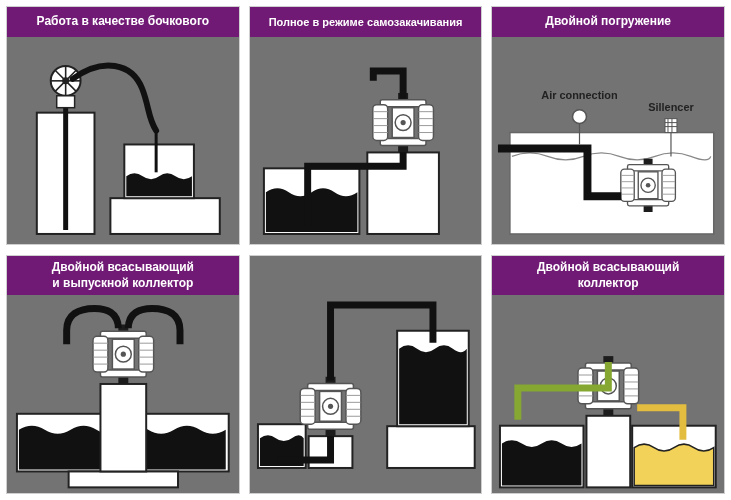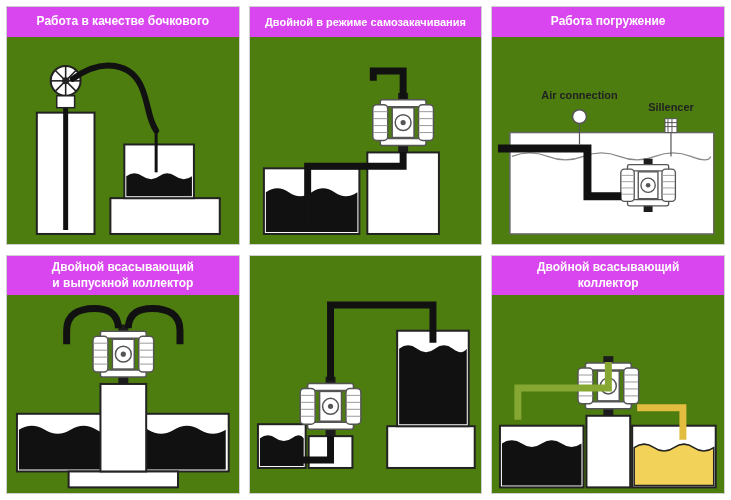--- a/index.html
+++ b/index.html
@@ -18,35 +18,35 @@
     padding:6px;
   }
   .panel {
     background:#fff;
     border:1px solid #cfcfcf;
     display:flex;
     flex-direction:column;
     overflow:hidden;
   }
   .panel-header {
-    background:#d946ef;
+    background:#701a75;
     color:#fff;
     font-weight:bold;
     font-size:12px;
     line-height:1.3;
     min-height:30px;
     display:flex;
     align-items:center;
     justify-content:center;
     text-align:center;
     padding:4px 4px;
   }
   .panel-header.small { font-size:11px; }
   .panel-header span { white-space:pre-line; }
-  .panel-body { flex:1; position:relative; background:#4d7c0f; }
+  .panel-body { flex:1; position:relative; background:#737373; }
   .panel-body svg { width:100%; height:100%; display:block; }
   svg text { font-family:"Liberation Sans", sans-serif; }
 </style>
 </head>
 <body>
 
 <svg width="0" height="0" style="position:absolute" aria-hidden="true">
   <defs>
     <symbol id="pump" viewBox="0 0 64 60">
       <rect x="27" y="0" width="10" height="8" fill="#1c1c1c"></rect>
@@ -97,37 +97,37 @@
         <rect x="118" y="104" width="70" height="54" fill="#fff" stroke="#222" stroke-width="2"></rect>
         <path d="M 120 136 q 8 -6 16.5 0 t 16.5 0 t 16.5 0 t 16.5 0 L 186 156 L 120 156 Z" fill="#111"></path>
         <path d="M 66 38 C 96 16 126 22 136 48 C 143 66 142 78 150 90" fill="none" stroke="#111" stroke-width="6" stroke-linecap="round"></path>
         <line x1="150" y1="92" x2="150" y2="132" stroke="#111" stroke-width="3"></line>
       </svg>
     </div>
   </section>
 
   <section class="panel">
     <header class="panel-header small">
-      <span>Двойной в режиме самозакачивания</span>
+      <span>Полное в режиме самозакачивания</span>
     </header>
     <div class="panel-body">
       <svg viewBox="0 0 233 200" preserveAspectRatio="xMidYMid meet">
         <rect x="14" y="128" width="96" height="66" fill="#fff" stroke="#222" stroke-width="2"></rect>
         <path d="M 16 152 q 11.5 -8 23 0 t 23 0 t 23 0 t 23 0 L 108 192 H 16 Z" fill="#111"></path>
         <rect x="118" y="112" width="72" height="82" fill="#fff" stroke="#222" stroke-width="2"></rect>
         <path d="M 154 106 V 126 H 58 V 186" fill="none" stroke="#111" stroke-width="7"></path>
         <use href="#pump" x="122" y="52" width="64" height="60"></use>
         <path d="M 154 58 V 30 H 124 V 40" fill="none" stroke="#111" stroke-width="7"></path>
       </svg>
     </div>
   </section>
 
   <section class="panel">
     <header class="panel-header">
-      <span>Работа погружение</span>
+      <span>Двойной погружение</span>
     </header>
     <div class="panel-body">
       <svg viewBox="0 0 233 200" preserveAspectRatio="xMidYMid meet">
         <rect x="18" y="92" width="205" height="102" fill="#fff" stroke="#666" stroke-width="1.5"></rect>
         <path d="M 20 116 q 18 -7 36 0 t 36 0 t 36 0 t 36 0 t 36 0 t 20 0" fill="none" stroke="#888" stroke-width="1.2"></path>
         <use href="#pump" x="128" y="118" width="58" height="54"></use>
         <path d="M 6 108 H 96 V 156 H 130" fill="none" stroke="#111" stroke-width="8"></path>
         <line x1="88" y1="83" x2="88" y2="104" stroke="#555" stroke-width="1.2"></line>
         <circle cx="88" cy="76" r="7" fill="#fff" stroke="#555" stroke-width="1.5"></circle>
         <line x1="180" y1="92" x2="180" y2="116" stroke="#555" stroke-width="1.2"></line>

